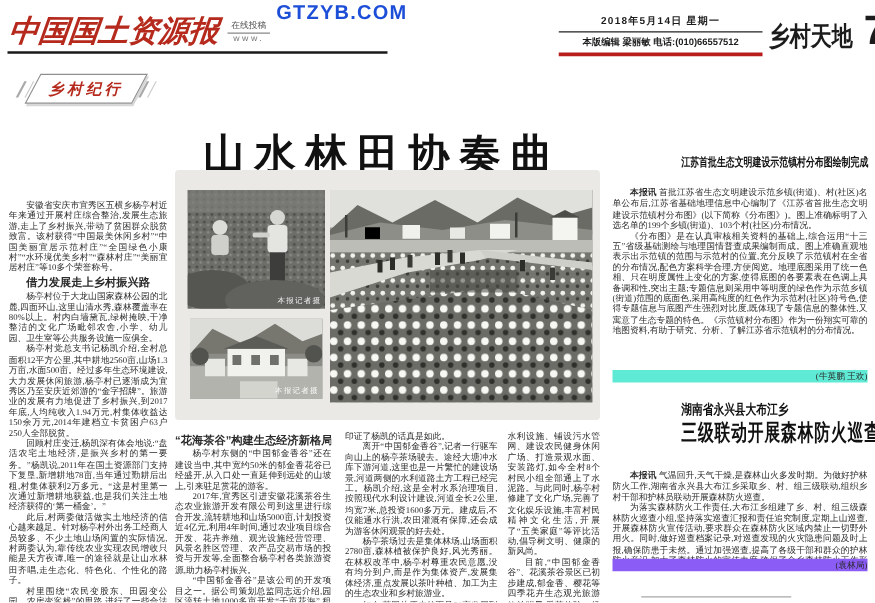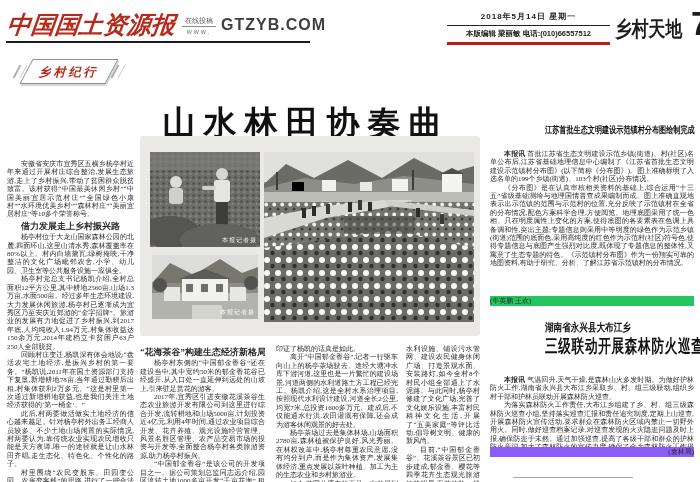--- a/index.html
+++ b/index.html
@@ -9,21 +9,21 @@
     -webkit-font-smoothing:antialiased;
   }
   .page{position:absolute;inset:0;}
   
   .masthead{position:absolute;left:7px;top:9px;font-size:24px;font-weight:bold;
     color:#b52a1d;font-family:"DejaVu Serif",serif;font-style:italic;transform:skewX(-6deg);
     letter-spacing:0;white-space:nowrap;}
   .online{position:absolute;left:182px;top:17px;width:34px;text-align:center;
     font-size:7px;color:#555;font-family:"Liberation Sans",sans-serif;line-height:8px;}
   .online .www{border-top:1px solid #888;margin-top:1px;padding-top:1px;letter-spacing:2px;color:#777;}
-  .site{position:absolute;left:221px;top:16px;font-size:16px;font-weight:bold;color:#404040;
+  .site{position:absolute;left:221px;top:2px;font-size:16px;font-weight:bold;color:#1d4ed8;
     font-family:"Liberation Sans",sans-serif;letter-spacing:1px;white-space:nowrap;}
   .rule-left{position:absolute;left:6px;top:41px;width:304px;height:2px;background:#1a1a1a;}
   .dateblock{position:absolute;left:447px;top:11px;width:163px;text-align:center;
     font-family:"Liberation Sans",sans-serif;}
   .dateblock .date{font-size:8px;font-weight:bold;letter-spacing:1px;padding-bottom:3px;
     border-bottom:1px solid #222;white-space:nowrap;}
   .dateblock .editor{font-size:7.5px;font-weight:bold;padding:3px 0;border-bottom:3px solid #b91c1c;white-space:nowrap;}
   .section{position:absolute;left:615px;top:7px;display:flex;align-items:flex-start;}
   .section-name{font-size:21px;font-weight:900;font-family:"Liberation Sans",sans-serif;
     margin-top:8px;white-space:nowrap;transform:scaleX(0.8);transform-origin:left top;}
@@ -59,22 +59,22 @@
   #photo1{left:10px;top:16px;width:110px;height:95px;}
   #photo2{left:12px;top:119px;width:106px;height:64px;}
   #photo3{left:124px;top:16px;width:210px;height:170px;}
   .photo-cap{position:absolute;right:3px;bottom:2px;color:#ffffff;font-size:6px;
     letter-spacing:1px;opacity:0.92;font-family:"Liberation Sans",sans-serif;white-space:nowrap;}
   
   .r-headline1{position:absolute;left:545px;top:124px;font-size:9.5px;font-weight:bold;
     font-family:"Liberation Sans",sans-serif;white-space:nowrap;transform:scaleX(0.75);
     transform-origin:left top;color:#111;}
   #rbody1{left:490px;top:150px;width:204px;height:146px;}
-  .r-sign1{position:absolute;left:490px;top:296px;width:204px;text-align:left;font-size:7px;
-    background:#22c55e;color:#2a2a2a;}
+  .r-sign1{position:absolute;left:490px;top:296px;width:204px;text-align:right;font-size:7px;
+    background:#5eead4;color:#2a2a2a;}
   .r-kicker2{position:absolute;left:545px;top:320px;font-size:11px;font-weight:bold;
     font-family:"Liberation Sans",sans-serif;white-space:nowrap;transform:scaleX(0.78);
     transform-origin:left top;color:#111;}
   .r-headline2{position:absolute;left:545px;top:334px;font-size:18px;font-weight:900;
     font-family:"Liberation Sans",sans-serif;white-space:nowrap;transform:scaleX(0.7);
     transform-origin:left top;letter-spacing:1px;color:#111;}
   #rbody2{left:490px;top:376px;width:204px;height:72px;}
   .r-sign2{position:absolute;left:490px;top:447px;width:204px;text-align:right;font-size:7px;
     background:#8b5cf6;color:#2a2a2a;}
   .bottom-divider{position:absolute;left:513px;top:477px;width:120px;height:1px;background:#a8a8a8;}

